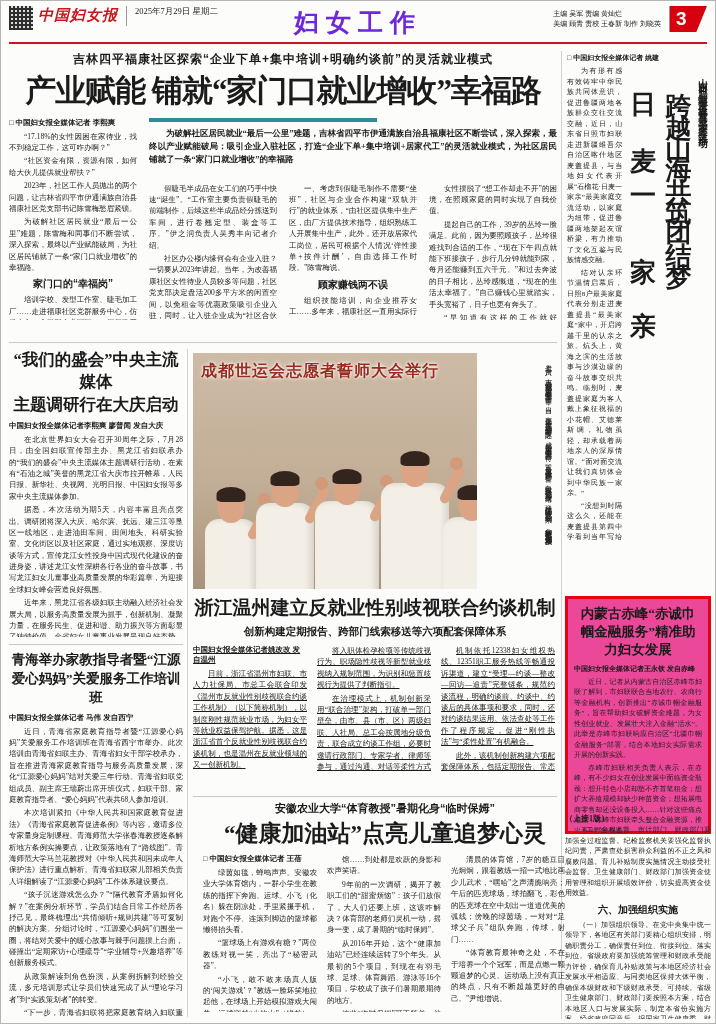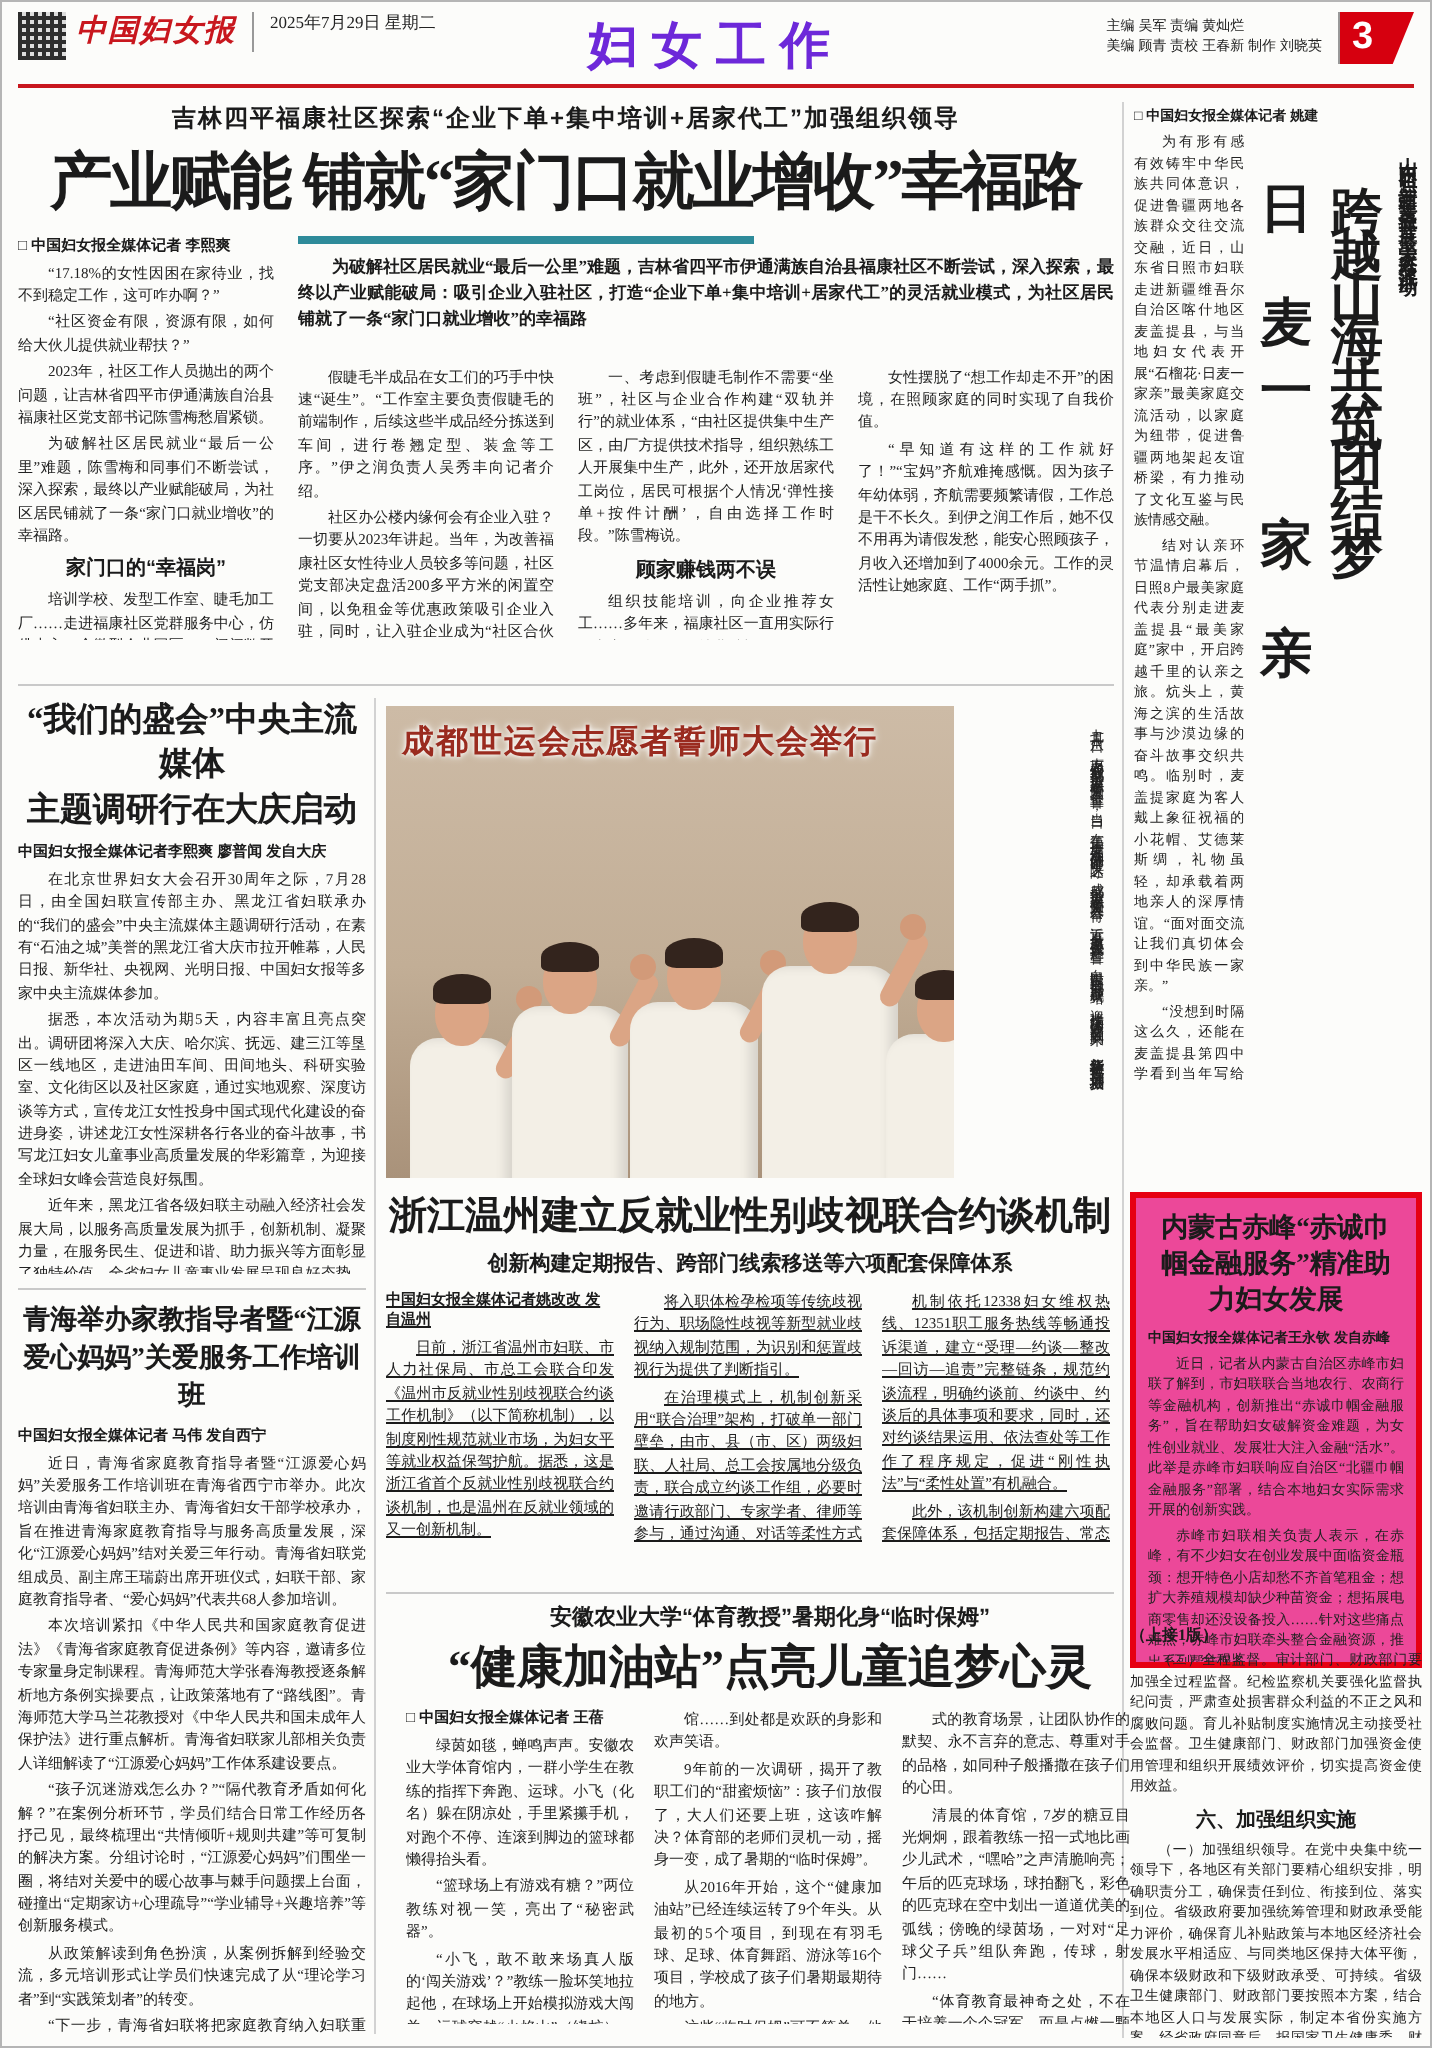--- a/index.html
+++ b/index.html
@@ -116,21 +116,21 @@
       <div class="credits">
         <div>主编 吴军  责编 黄灿烂</div>
         <div>美编 顾青  责校 王春新  制作 刘晓英</div>
       </div>
       <div class="pflag">3</div>
     </div>
   </div>
   <div class="rule-red"></div>
 
   <div class="amain">
-    <div class="kick">吉林四平福康社区探索“企业下单+集中培训+居家代工”加强组织领导</div>
+    <div class="kick">吉林四平福康社区探索“企业下单+集中培训+明确约谈前”的灵活就业模式</div>
     <div class="hl">产业赋能  铺就“家门口就业增收”幸福路</div>
     <div class="mrow">
       <div class="mcol1">
         <p class="byl">□ 中国妇女报全媒体记者 李熙爽</p>
         <p class="bt">“17.18%的女性因困在家待业，找不到稳定工作，这可咋办啊？”</p>
         <p class="bt">“社区资金有限，资源有限，如何给大伙儿提供就业帮扶？”</p>
         <p class="bt">2023年，社区工作人员抛出的两个问题，让吉林省四平市伊通满族自治县福康社区党支部书记陈雪梅愁眉紧锁。</p>
         <p class="bt">为破解社区居民就业“最后一公里”难题，陈雪梅和同事们不断尝试，深入探索，最终以产业赋能破局，为社区居民铺就了一条“家门口就业增收”的幸福路。</p>
         <div class="sub">家门口的“幸福岗”</div>
         <p class="bt">培训学校、发型工作室、睫毛加工厂……走进福康社区党群服务中心，仿佛走入一个微型企业园区。一间间敞开的工作室内人来人往，活力涌动，各处都是热火朝天的忙碌景象。</p>
@@ -147,20 +147,21 @@
             <p class="bt">社区办公楼内缘何会有企业入驻？一切要从2023年讲起。当年，为改善福康社区女性待业人员较多等问题，社区党支部决定盘活200多平方米的闲置空间，以免租金等优惠政策吸引企业入驻，同时，让入驻企业成为“社区合伙人”，带动居民就业增收。</p>
           </div>
           <div class="mcol">
             <p class="bt">一、考虑到假睫毛制作不需要“坐班”，社区与企业合作构建“双轨并行”的就业体系，“由社区提供集中生产区，由厂方提供技术指导，组织熟练工人开展集中生产，此外，还开放居家代工岗位，居民可根据个人情况‘弹性接单+按件计酬’，自由选择工作时段。”陈雪梅说。</p>
             <div class="sub">顾家赚钱两不误</div>
             <p class="bt">组织技能培训，向企业推荐女工……多年来，福康社区一直用实际行动点亮女性居民的就业希望。</p>
 
           </div>
           <div class="mcol">
             <p class="bt">女性摆脱了“想工作却走不开”的困境，在照顾家庭的同时实现了自我价值。</p>
+            <p class="bt">提起自己的工作，39岁的丛玲一脸满足。此前，因为要照顾孩子，丛玲很难找到合适的工作，“现在下午四点就能下班接孩子，步行几分钟就能到家，每月还能赚到五六千元。”和过去奔波的日子相比，丛玲感慨道，“现在的生活太幸福了。”自己赚钱心里就踏实，手头宽裕了，日子也更有奔头了。</p>
             <p class="bt">“早知道有这样的工作就好了！”“宝妈”齐航难掩感慨。因为孩子年幼体弱，齐航需要频繁请假，工作总是干不长久。到伊之润工作后，她不仅不用再为请假发愁，能安心照顾孩子，月收入还增加到了4000余元。工作的灵活性让她家庭、工作“两手抓”。</p>
 
           </div>
         </div>
       </div>
     </div>
   </div>
 
   <div class="dh" style="left:8px; top:341px; width:548px;"></div>
   <div class="dv" style="left:186px; top:348px; height:668px;"></div>
@@ -270,21 +271,20 @@
 
       </div>
       <div class="acol">
         <p class="bt">馆……到处都是欢跃的身影和欢声笑语。</p>
         <p class="bt">9年前的一次调研，揭开了教职工们的“甜蜜烦恼”：孩子们放假了，大人们还要上班，这该咋解决？体育部的老师们灵机一动，摇身一变，成了暑期的“临时保姆”。</p>
         <p class="bt">从2016年开始，这个“健康加油站”已经连续运转了9个年头。从最初的5个项目，到现在有羽毛球、足球、体育舞蹈、游泳等16个项目，学校成了孩子们暑期最期待的地方。</p>
         <p class="bt">这些“临时保姆”可不简单，他们既是运动健将，更是教学高手。体育部主任尹维增介绍，学校深入推进体教融合，构建“校—院—社团（俱乐部）”三级课余体育训练体系，全校24支业余体育项目代表队年均训练4500小时。今年以来，该校大学生在各类赛事中斩获金牌17枚、银牌9枚、铜牌14枚，打破了安徽省大学生运动会的5项纪录。</p>
 
       </div>
       <div class="acol">
-        <p class="bt">式的教育场景，让团队协作的默契、永不言弃的意志、尊重对手的品格，如同种子般播撒在孩子们的心田。</p>
         <p class="bt">清晨的体育馆，7岁的糖豆目光炯炯，跟着教练一招一式地比画少儿武术，“嘿哈”之声清脆响亮；午后的匹克球场，球拍翻飞，彩色的匹克球在空中划出一道道优美的弧线；傍晚的绿茵场，一对对“足球父子兵”组队奔跑，传球，射门……</p>
         <p class="bt">“体育教育最神奇之处，不在于培养一个个冠军，而是点燃一颗颗追梦的心灵。运动场上没有真正的终点，只有不断超越更好的自己。”尹维增说。</p>
 
       </div>
     </div>
   </div>
 
   <div class="adm">
     <p class="byl">□ 中国妇女报全媒体记者 姚建</p>
     <div class="dmrow">

